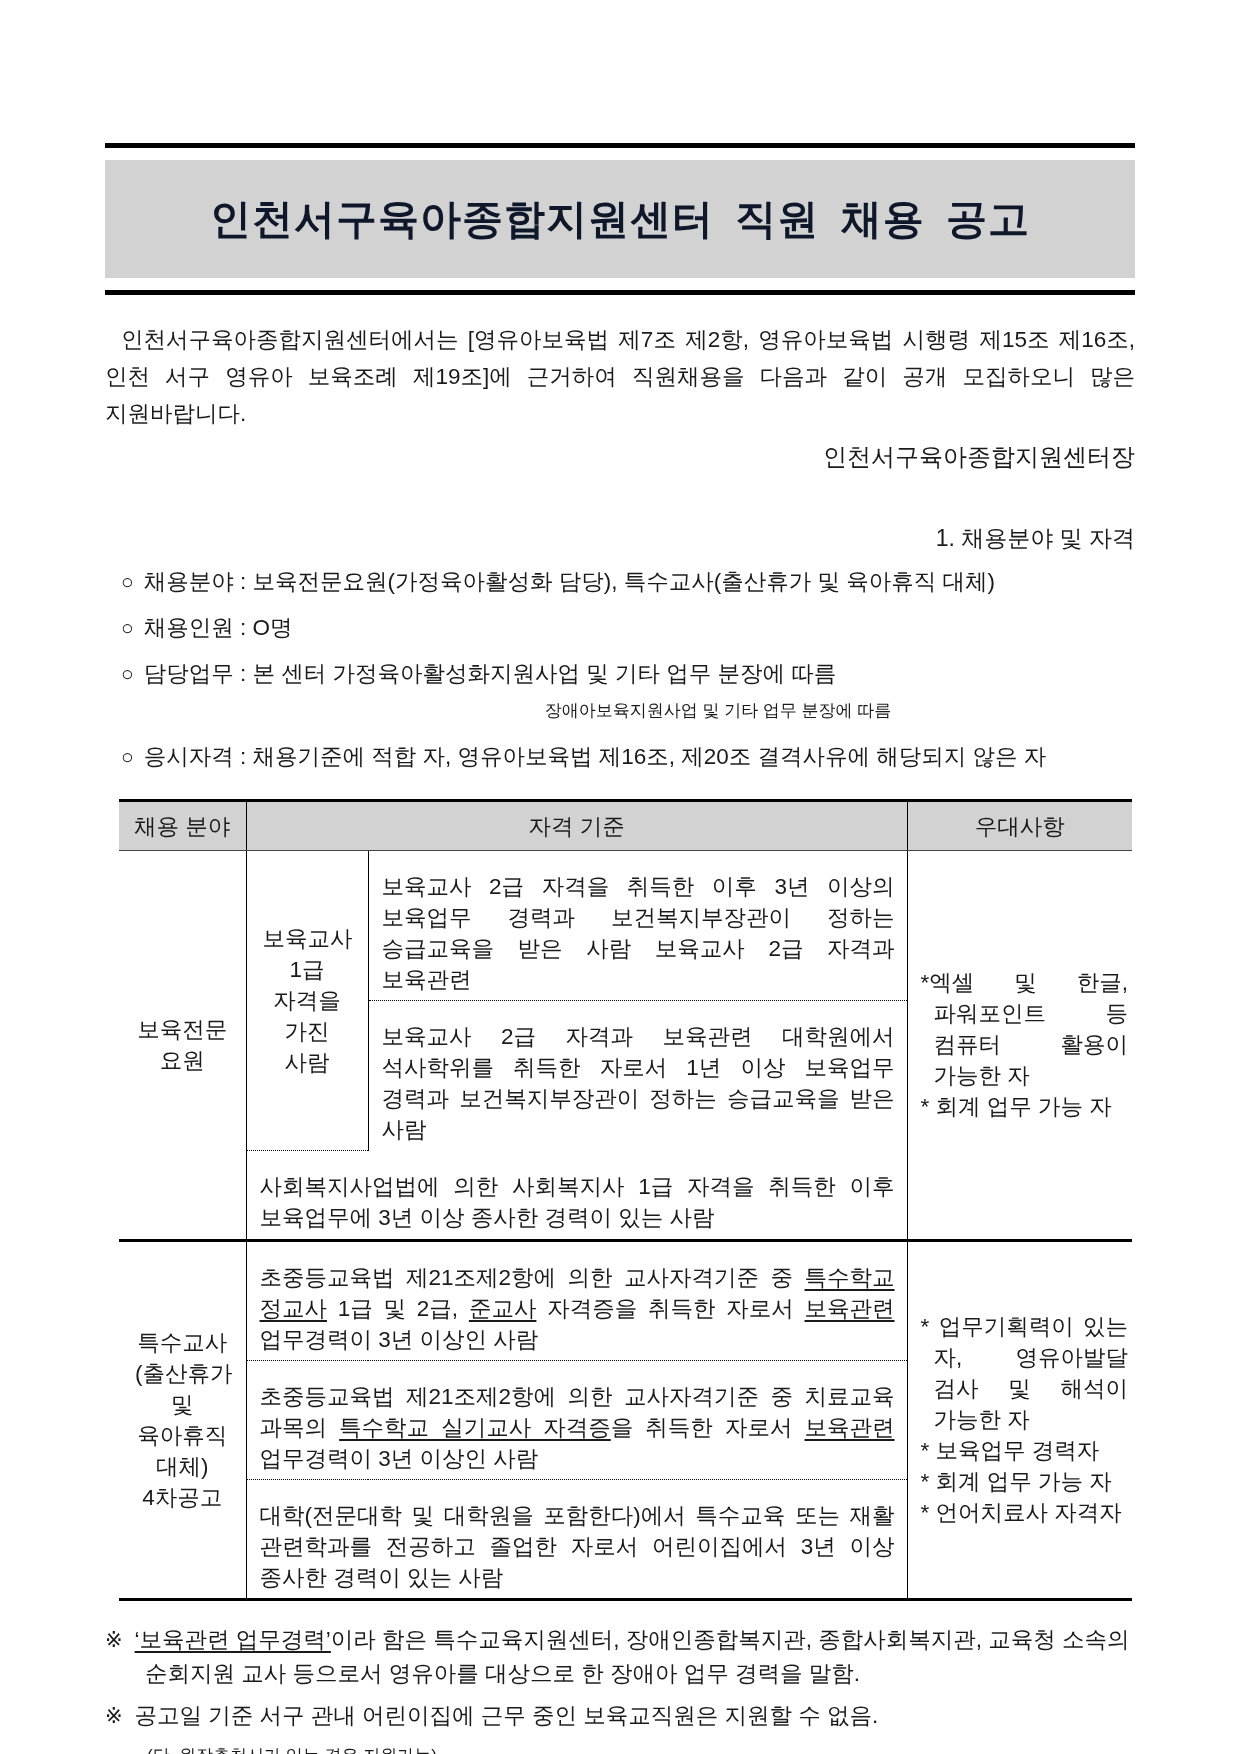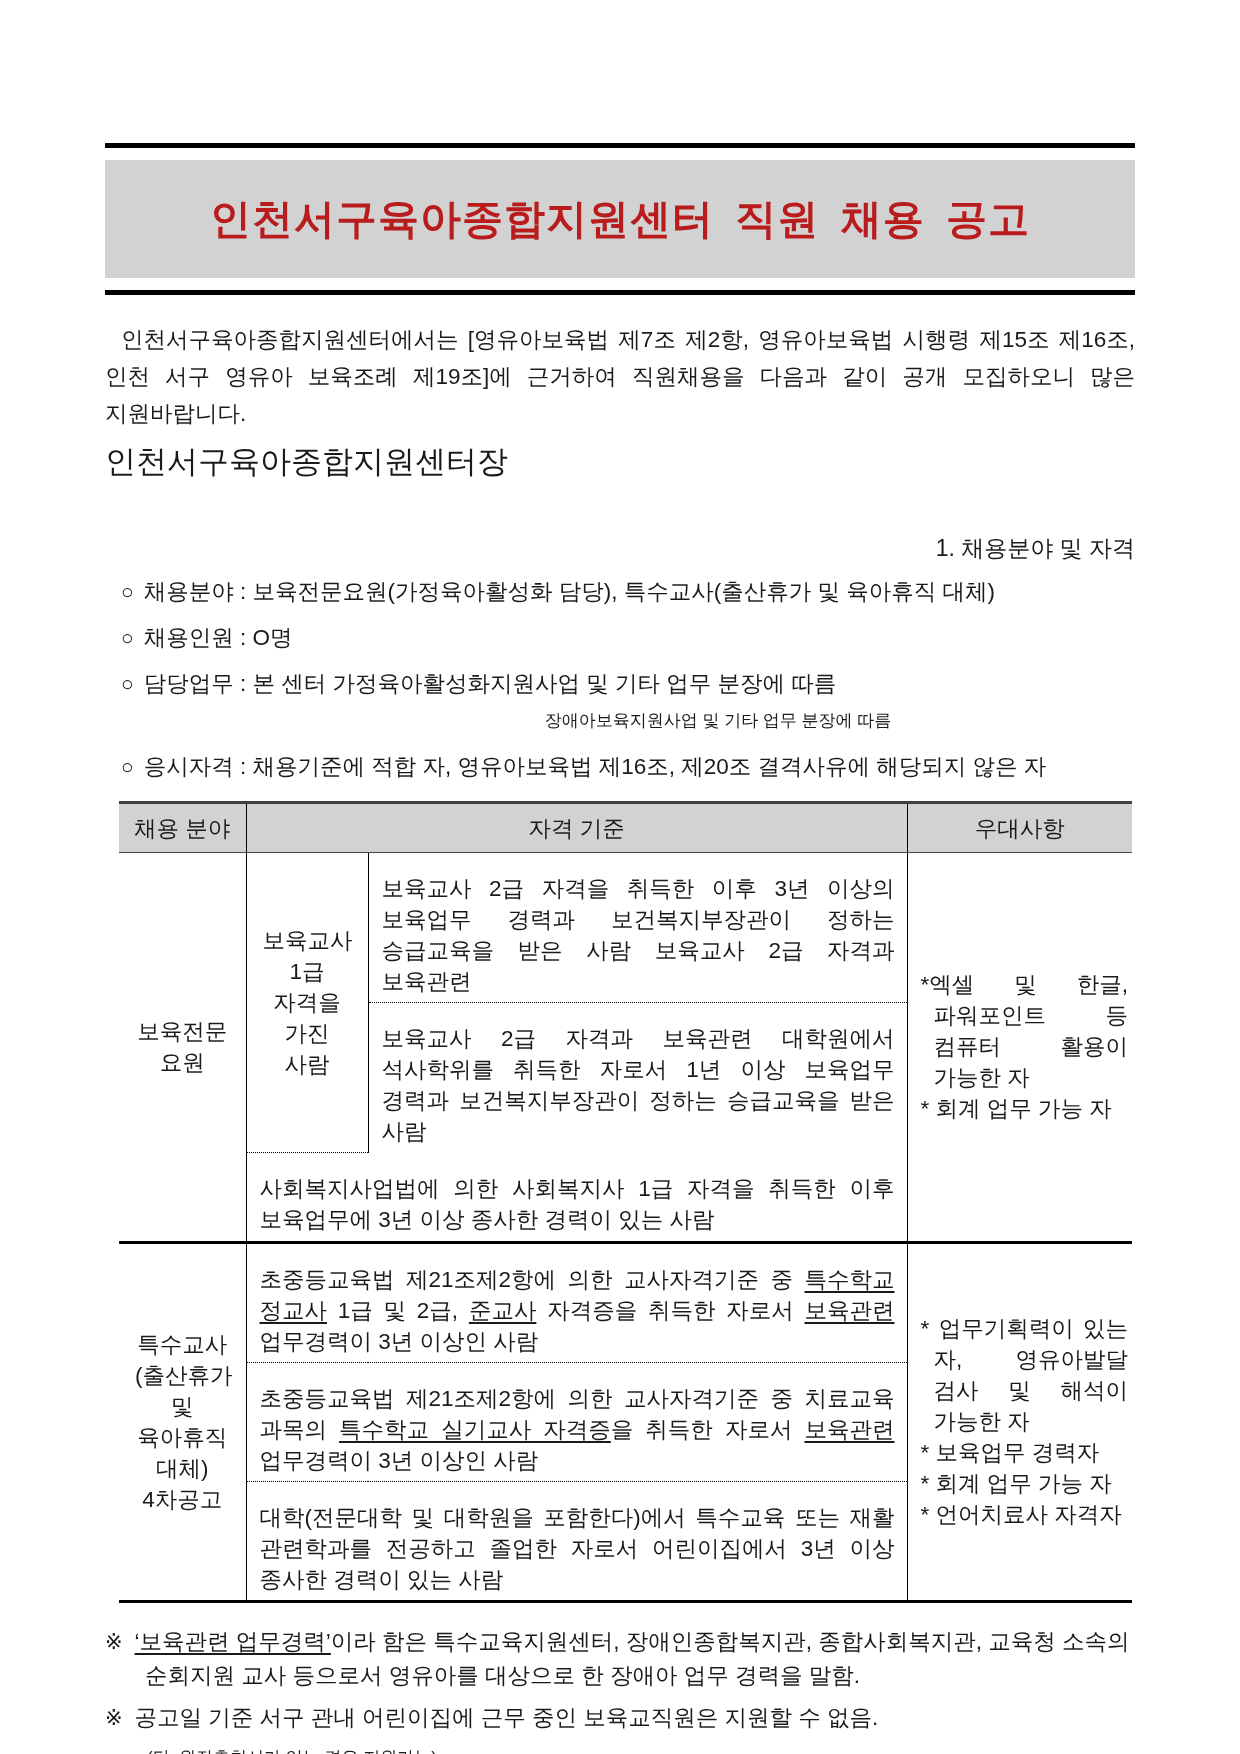--- a/index.html
+++ b/index.html
@@ -29,21 +29,21 @@
     margin-top: 12px;
     height: 118px;
     background: #d2d2d2;
     display: flex;
     align-items: center;
     justify-content: center;
   }
   .banner h1 {
     font-size: 41px;
     font-weight: bold;
-    color: #b91c1c;
+    color: #0f172a;
     letter-spacing: 1px;
     word-spacing: 9px;
     white-space: nowrap;
   }
   .rule-bottom { margin-top: 12px; }
   
   .intro {
     margin-top: 26px;
     font-size: 22.5px;
     line-height: 37px;
@@ -51,22 +51,22 @@
     text-indent: 16px;
     word-break: keep-all;
   }
   .date-line {
     margin-top: 10px;
     font-size: 22.5px;
     text-align: right;
   }
   .signer-line {
     margin-top: 9px;
-    font-size: 31px;
-    text-align: left;
+    font-size: 24px;
+    text-align: right;
   }
   
   .section-heading {
     margin-top: 50px;
     padding-left: 10px;
     font-size: 23px;
     text-align: right;
   }
   .bullet {
     margin-top: 9px;
@@ -77,26 +77,26 @@
   }
   .bullet .marker { margin-right: 10px; font-size: 21px; }
   .bullet-cont {
     padding-left: 196px;
     font-size: 17px;
     line-height: 37px;
     text-align: center;
   }
   
   .doc-table {
-    margin-top: 16px;
+    margin-top: 24px;
     margin-left: 14px;
     width: 1013px;
     border-collapse: collapse;
     table-layout: fixed;
-    border-top: 3px solid #404040;
+    border-top: 3px solid #000000;
     border-bottom: 3px solid #000;
   }
   .doc-table th {
     background: #d2d2d2;
     font-weight: normal;
     font-size: 22.5px;
     height: 50px;
     text-align: center;
     vertical-align: middle;
     border-bottom: 1px solid #444;

